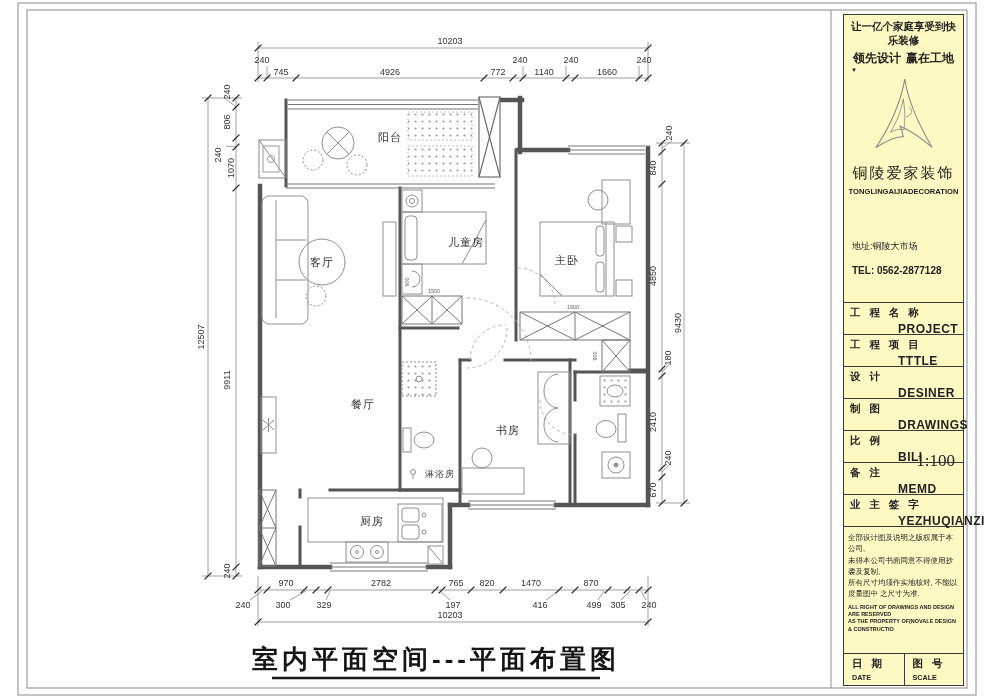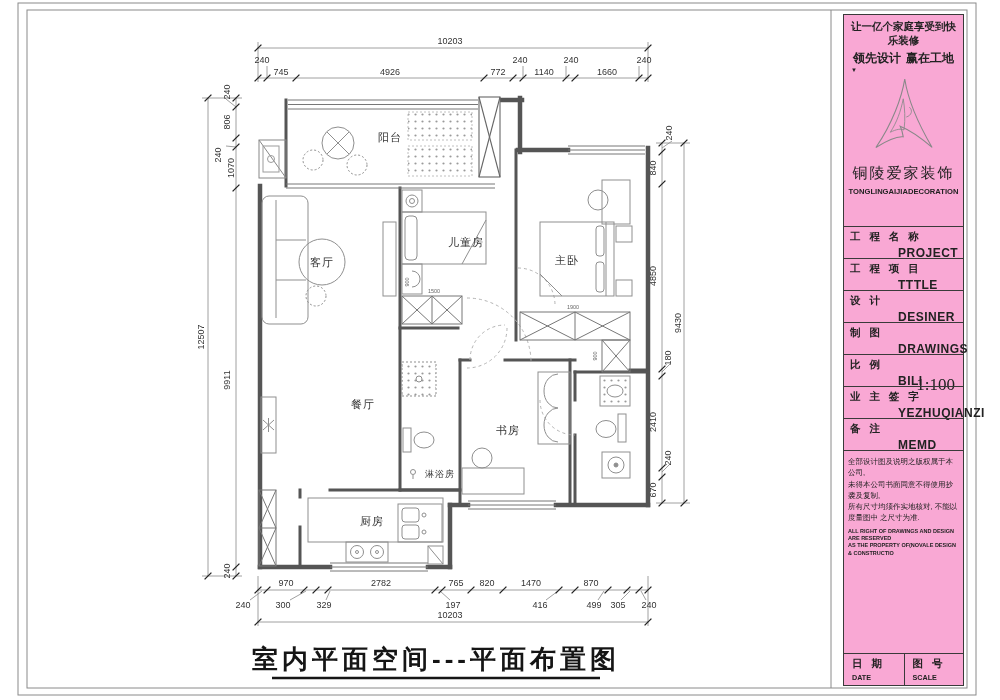--- a/index.html
+++ b/index.html
@@ -6,21 +6,21 @@
   .sheet{position:relative;width:1000px;height:700px;background:#ffffff;overflow:hidden;
          font-family:"Liberation Sans",sans-serif;color:#222;}
   svg text{font-family:"Liberation Sans",sans-serif;}
   .dim{font-size:9px;fill:#333;text-anchor:middle;}
   .dimtiny{font-size:5.5px;fill:#666;text-anchor:middle;}
   .room{font-size:11px;fill:#333;text-anchor:middle;letter-spacing:1px;}
   .plantitle{font-size:26px;font-weight:bold;fill:#151515;text-anchor:middle;letter-spacing:4px;}
 
   
   .tb{position:absolute;left:843px;top:14px;width:121px;height:672px;
-      border:1.5px solid #3a3a3a;background:#f9a8d4;display:flex;flex-direction:column;box-sizing:border-box;}
+      border:1.5px solid #3a3a3a;background:#fef9c3;display:flex;flex-direction:column;box-sizing:border-box;}
   .tb-slogan{height:46px;padding:5px 3px 0;text-align:center;}
   .tb-slogan .l1{font-size:10.5px;font-weight:bold;letter-spacing:0;}
   .tb-slogan .l2{display:flex;justify-content:space-between;padding:2px 6px 0;font-size:12px;font-weight:bold;}
   .tb-slogan .mark{font-size:6px;text-align:left;padding-left:4px;}
   .tb-brand{height:160px;text-align:center;}
   .tb-brand svg{margin-top:10px;}
   .brand-cn{font-size:15px;letter-spacing:2px;margin-top:8px;}
   .brand-en{font-size:7.6px;font-weight:bold;margin-top:4px;letter-spacing:0;}
   .tb-contact{height:62px;text-align:left;padding:14px 0 0 8px;}
   .tb-addr{font-size:9px;}
@@ -430,20 +430,24 @@
   <div class="tb-brand">
     <svg width="70" height="76" viewBox="0 0 90 100">
       <path d="M46,4 C42,28 30,62 8,94 C24,84 36,79 44,80 C43,74 42,70 40,66 C50,70 66,80 82,94 C62,60 50,30 46,4 Z" fill="none" stroke="#888" stroke-width="1.4"></path>
       <path d="M44,30 C41,46 35,62 27,74 C35,70 41,69 45,71 C47,56 46,42 44,30 Z" fill="none" stroke="#888" stroke-width="1.1"></path>
       <path d="M48,54 C55,52 57,45 52,41" fill="none" stroke="#888" stroke-width="1.1"></path>
     </svg>
     <div class="brand-cn">铜陵爱家装饰</div>
     <div class="brand-en">TONGLINGAIJIADECORATION</div>
   </div>
 
+  <div class="tb-contact">
+    <div class="tb-addr">地址:铜陵大市场</div>
+    <div class="tb-tel">TEL:  0562-2877128</div>
+  </div>
 
   <div class="tb-row">
     <div class="cn">工 程 名 称</div>
     <div class="en">PROJECT</div>
     <div class="val"></div>
   </div>
   <div class="tb-row">
     <div class="cn">工 程 项 目</div>
     <div class="en">TTTLE</div>
     <div class="val"></div>
@@ -457,27 +461,27 @@
     <div class="cn">制  图</div>
     <div class="en">DRAWINGS</div>
     <div class="val"></div>
   </div>
   <div class="tb-row">
     <div class="cn">比  例</div>
     <div class="en">BILI</div>
     <div class="val">1:100</div>
   </div>
   <div class="tb-row">
+    <div class="cn">备  注</div>
+    <div class="en">MEMD</div>
+    <div class="val"></div>
+  </div>
+  <div class="tb-row">
     <div class="cn">业 主 签 字</div>
     <div class="en">YEZHUQIANZI</div>
-    <div class="val"></div>
-  </div>
-  <div class="tb-row">
-    <div class="cn">备  注</div>
-    <div class="en">MEMD</div>
     <div class="val"></div>
   </div>
 
   <div class="tb-notes">
     <div class="notes-cn">
       <div>全部设计图及说明之版权属于本公司,</div>
       <div>未得本公司书面同意不得使用抄袭及复制,</div>
       <div>所有尺寸均须作实地核对, 不能以</div>
       <div>度量图中 之尺寸为准.</div>
     </div>

